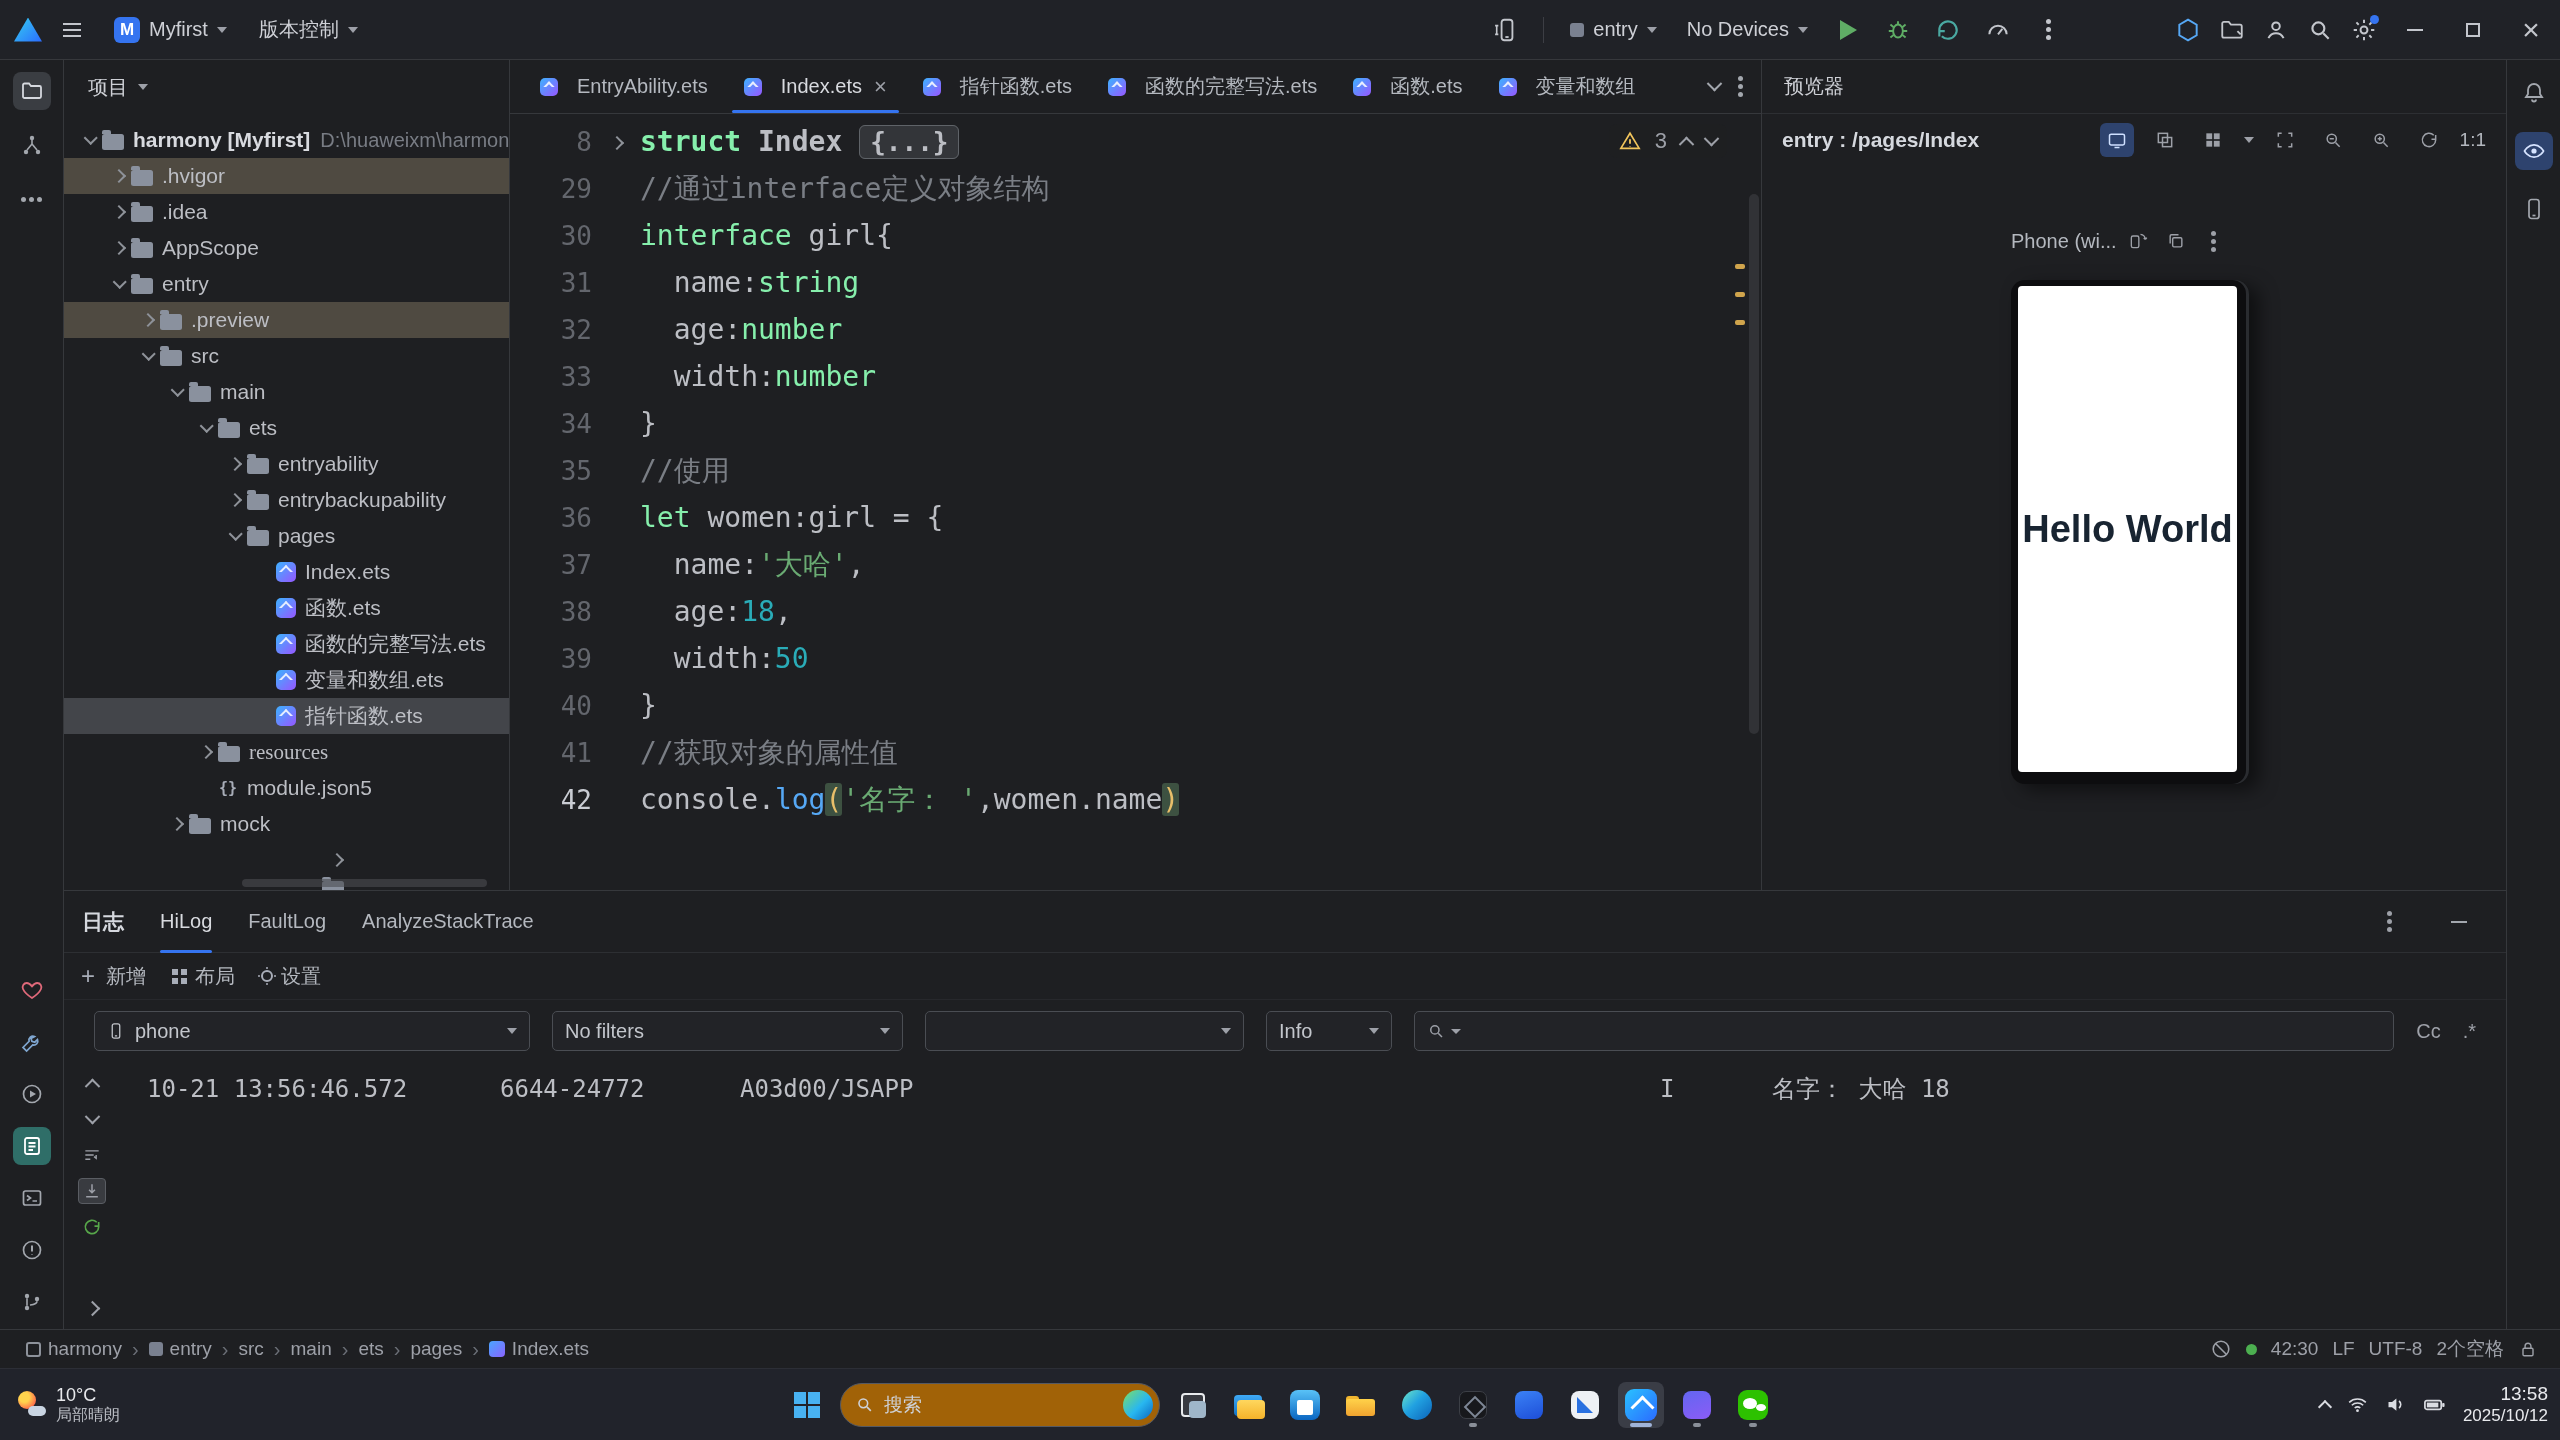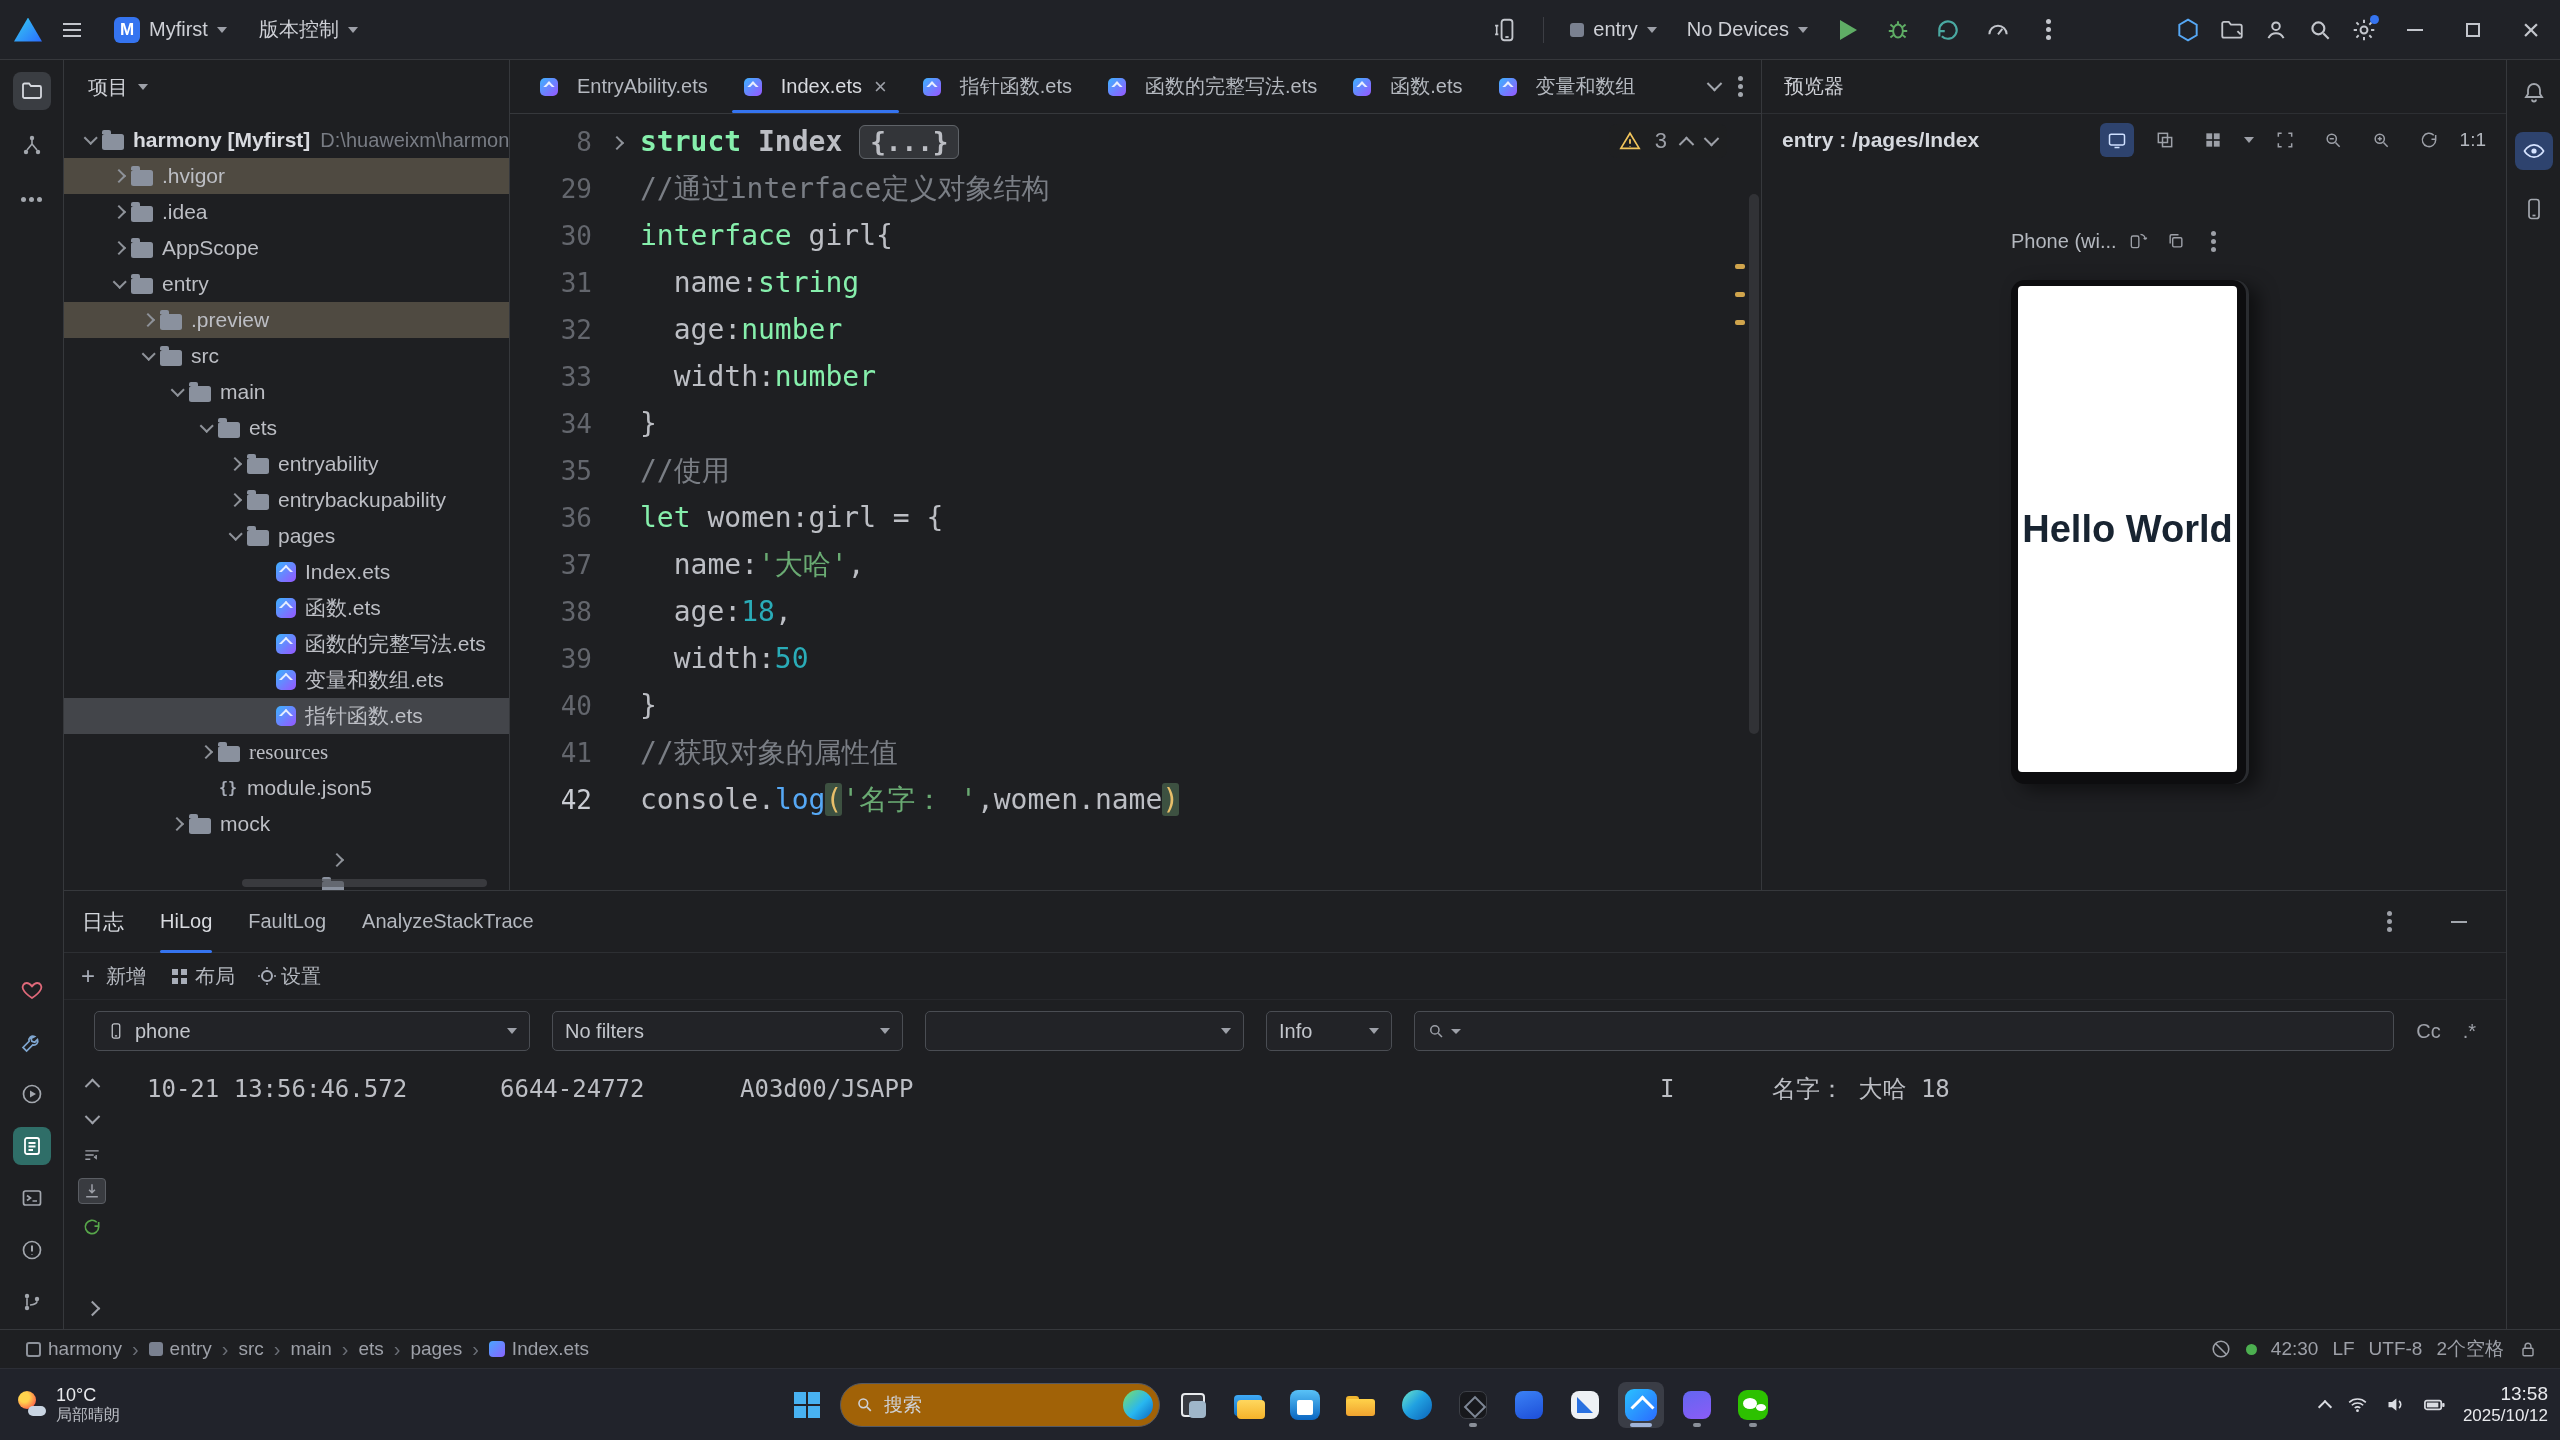--- a/index.html
+++ b/index.html
@@ -106,21 +106,21 @@
 .ratio{font-size:19px;color:#b4b8bf}
 .prev-body{flex:1;position:relative}
 .device-row{margin:58px 0 0 249px;display:flex;align-items:center;gap:4px;color:#b4b8bf;font-size:20px}
 .phone{margin:22px 0 0 249px;width:238px;height:504px;background:#0d0d0f;border-radius:14px;padding:6px 12px 12px 7px;box-shadow:10px 6px 18px rgba(0,0,0,.5),inset -3px 0 0 #2a2c30}
 .phone-screen{width:100%;height:100%;background:#fff;border-radius:4px;display:flex;align-items:center;justify-content:center}
 .hello{font-size:38px;font-weight:bold;color:#182431;font-family:"Liberation Sans",sans-serif}
 
 
 .log-panel{flex:1;display:flex;flex-direction:column;border-top:1px solid #36383c;background:#1e1f22;min-height:0}
 .log-tabrow{height:62px;flex:none;display:flex;align-items:center;padding:0 30px 0 18px;gap:36px;border-bottom:1px solid #2d2f33}
-.log-title{font-weight:normal;color:#d5d8de;font-size:21px}
+.log-title{font-weight:bold;color:#d5d8de;font-size:21px}
 .log-tabs{display:flex;gap:36px;height:100%;align-items:flex-end}
 .ltab{position:relative;height:100%;display:flex;align-items:center;color:#b4b8bf;font-size:20px}
 .ltab.active{color:#d8dadf}
 .ltab.active::after{content:"";position:absolute;left:0;right:0;bottom:-1px;height:3px;background:#3574f0;border-radius:2px}
 .logrow-sp{flex:1}
 .log-toolbar{height:47px;flex:none;display:flex;align-items:center;gap:26px;padding-left:14px;border-bottom:1px solid #27282c}
 .lact{display:flex;align-items:center;gap:8px;color:#b4b8bf;font-size:20px}
 .lact-ic{width:20px;height:20px;display:flex;align-items:center;justify-content:center;color:#a8adb8}
 .ic-plus::before{content:"+";font-size:24px;line-height:1}
 .ic-layout{width:15px;height:15px;position:relative}

